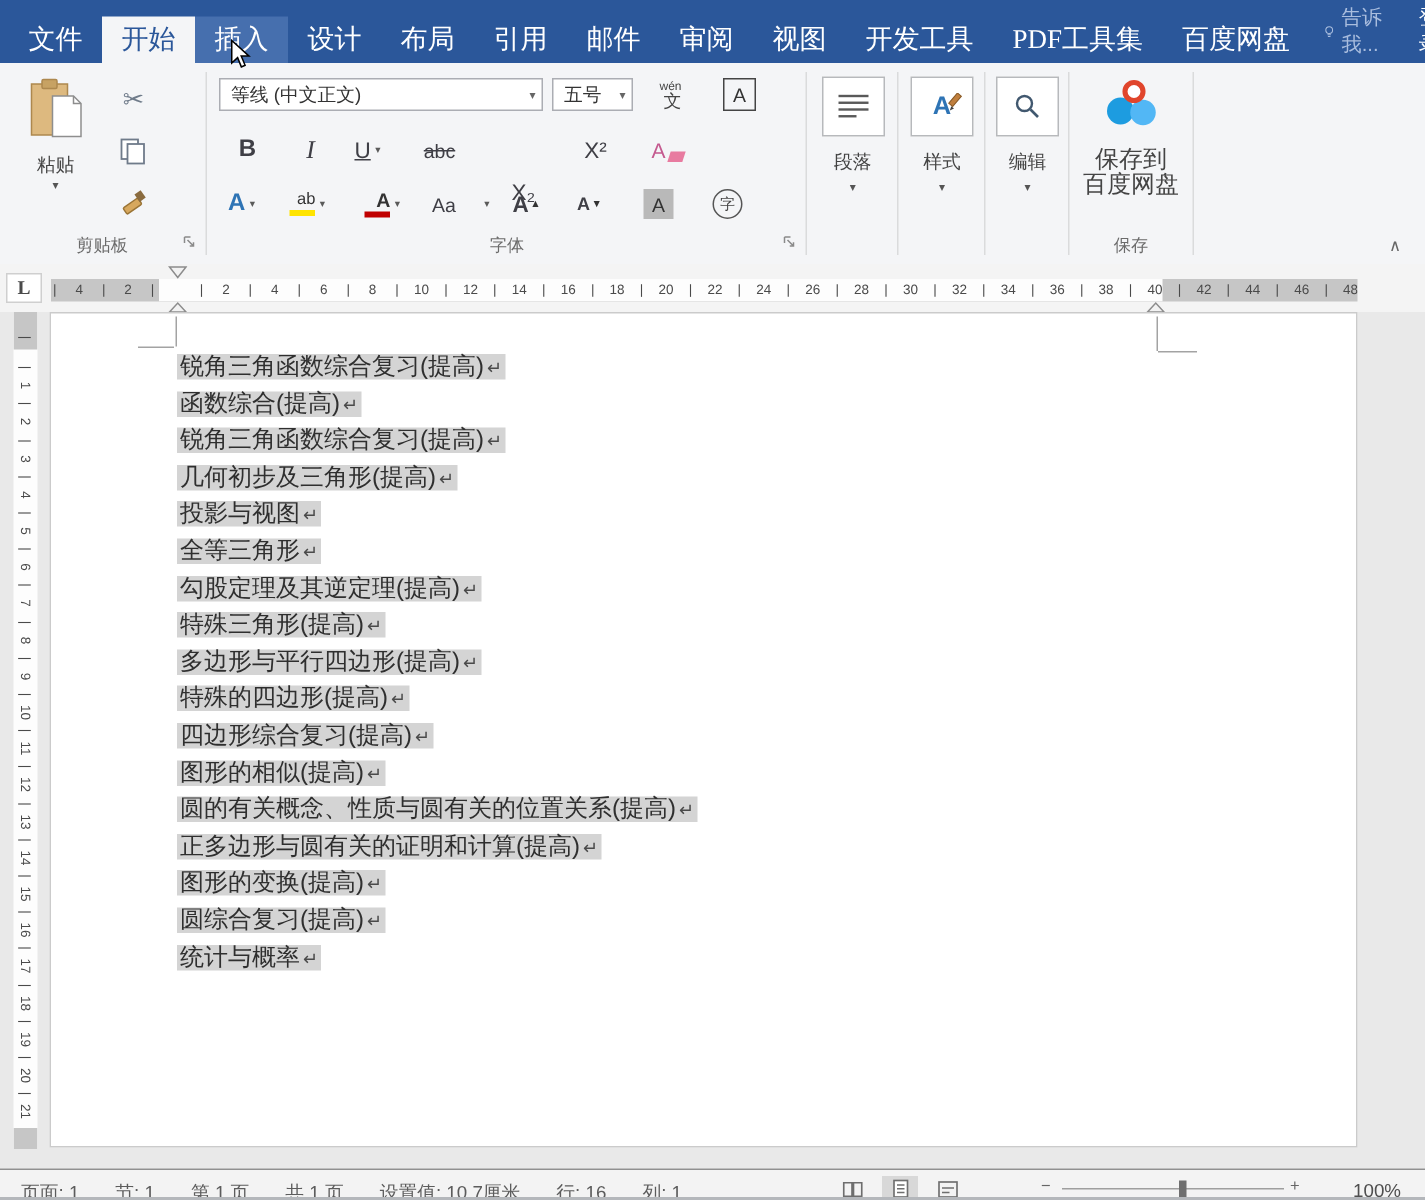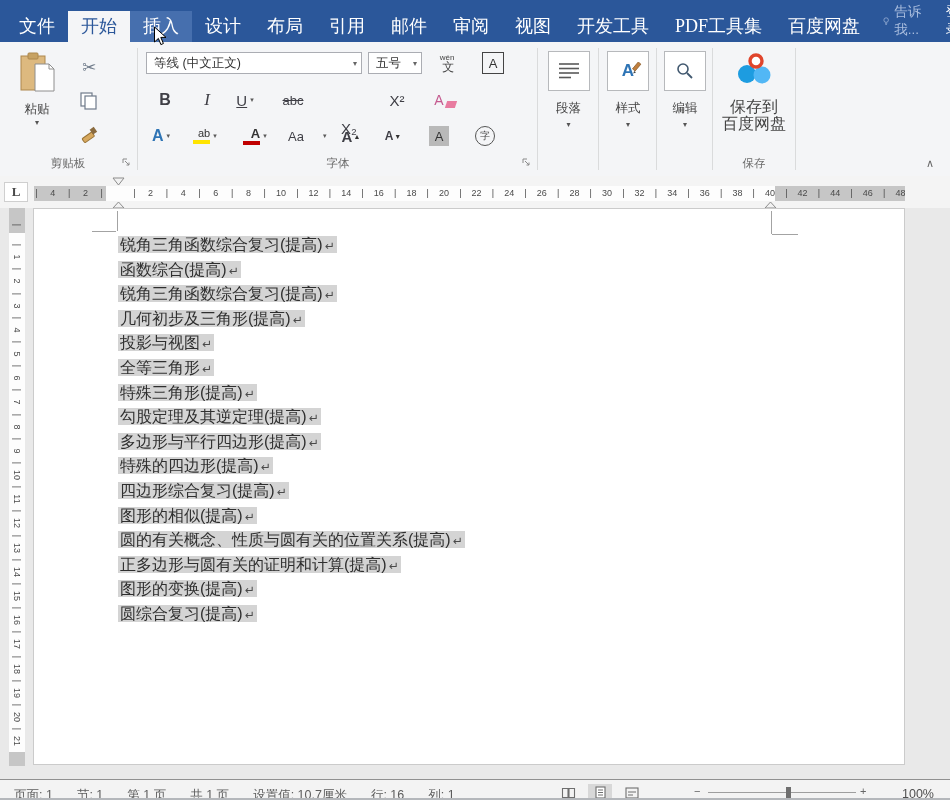--- a/index.html
+++ b/index.html
@@ -467,30 +467,31 @@
   <div class="cropline" style="left:771px;top:211px;width:1px;height:23px;"></div>
   <div class="cropline" style="left:772px;top:234px;width:26px;height:1px;"></div>
 
   <div class="textblock">
       <div class="docline"><span class="hl">锐角三角函数综合复习(提高)<span class="pmark">↵</span></span></div>
       <div class="docline"><span class="hl">函数综合(提高)<span class="pmark">↵</span></span></div>
       <div class="docline"><span class="hl">锐角三角函数综合复习(提高)<span class="pmark">↵</span></span></div>
       <div class="docline"><span class="hl">几何初步及三角形(提高)<span class="pmark">↵</span></span></div>
       <div class="docline"><span class="hl">投影与视图<span class="pmark">↵</span></span></div>
       <div class="docline"><span class="hl">全等三角形<span class="pmark">↵</span></span></div>
+      <div class="docline"><span class="hl">勾股定理及其逆定理(提高)<span class="pmark">↵</span></span></div>
       <div class="docline"><span class="hl">特殊三角形(提高)<span class="pmark">↵</span></span></div>
-      <div class="docline"><span class="hl">勾股定理及其逆定理(提高)<span class="pmark">↵</span></span></div>
       <div class="docline"><span class="hl">多边形与平行四边形(提高)<span class="pmark">↵</span></span></div>
       <div class="docline"><span class="hl">特殊的四边形(提高)<span class="pmark">↵</span></span></div>
       <div class="docline"><span class="hl">四边形综合复习(提高)<span class="pmark">↵</span></span></div>
       <div class="docline"><span class="hl">图形的相似(提高)<span class="pmark">↵</span></span></div>
       <div class="docline"><span class="hl">圆的有关概念、性质与圆有关的位置关系(提高)<span class="pmark">↵</span></span></div>
       <div class="docline"><span class="hl">正多边形与圆有关的证明和计算(提高)<span class="pmark">↵</span></span></div>
       <div class="docline"><span class="hl">图形的变换(提高)<span class="pmark">↵</span></span></div>
       <div class="docline"><span class="hl">圆综合复习(提高)<span class="pmark">↵</span></span></div>
+      <div class="docline"><span class="hl">统计与概率<span class="pmark">↵</span></span></div>
     </div>
 
   <div class="statusbar">
     <div class="statusitems">
         <span>页面: 1</span>
         <span>节: 1</span>
         <span>第 1 页</span>
         <span>共 1 页</span>
         <span>设置值: 10.7厘米</span>
         <span>行: 16</span>

